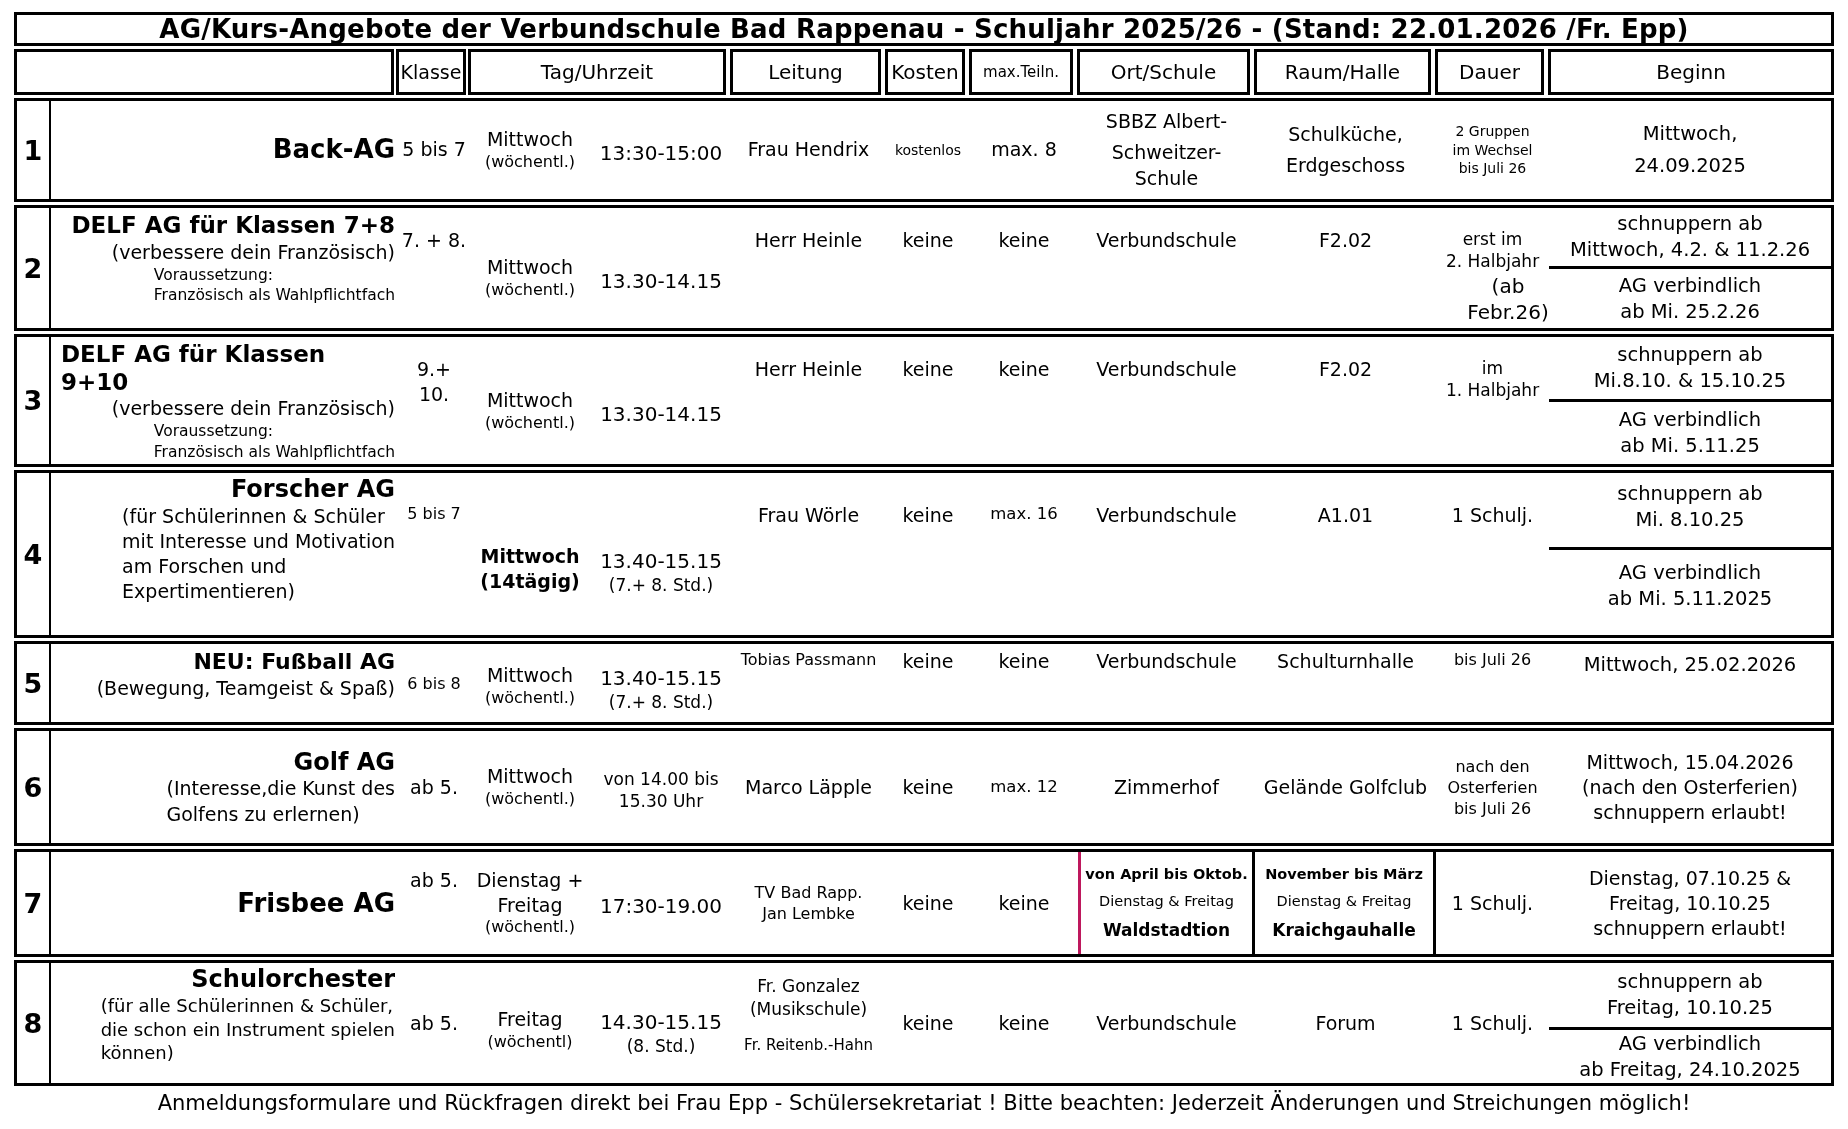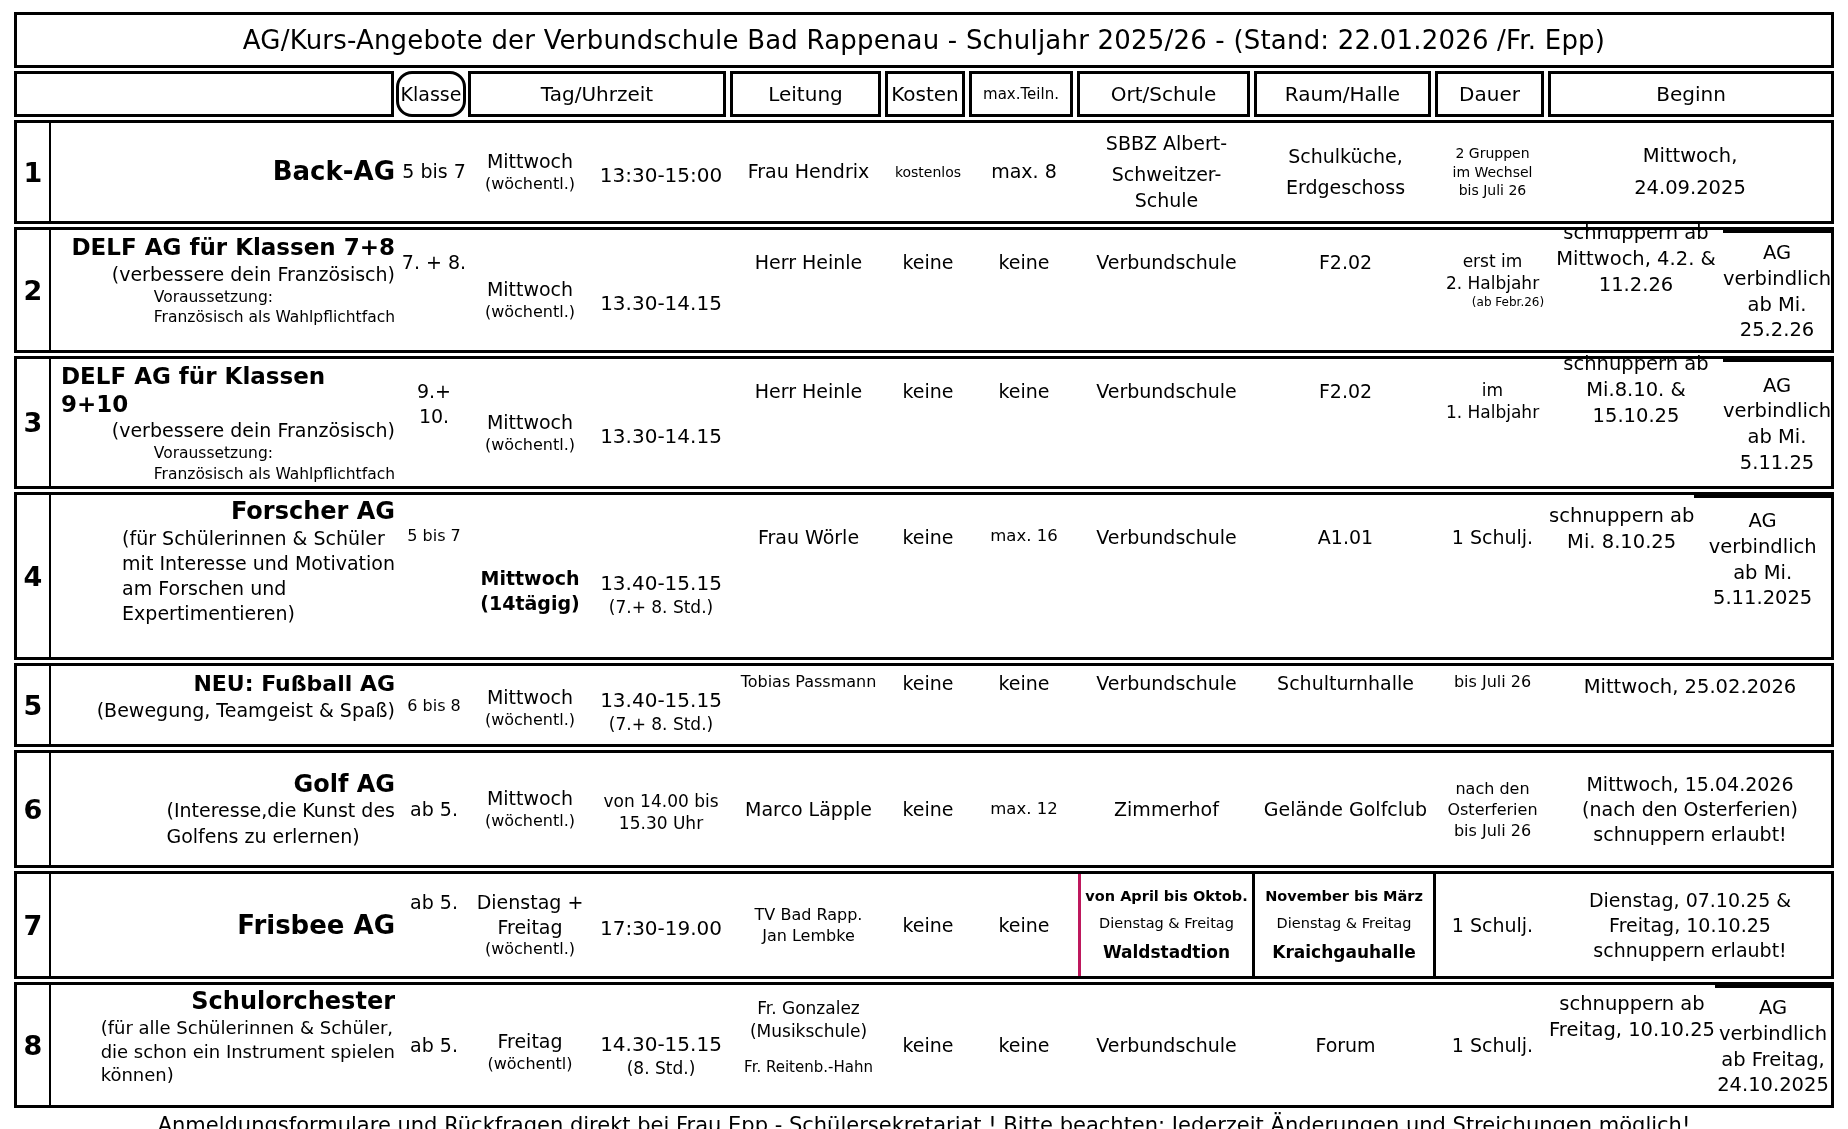--- a/index.html
+++ b/index.html
@@ -1,68 +1,68 @@
 <!DOCTYPE html>
 <html lang="de"><head>
 <meta charset="utf-8">
 <style>
   html,body{margin:0;padding:0;background:#fff;}
   body{width:1848px;height:1129px;font-family:"DejaVu Sans",sans-serif;color:#000;overflow:hidden;}
   .sheet{box-sizing:border-box;width:1848px;padding:12px 14px 0 14px;}
 
-  .titlebox{box-sizing:border-box;border:3px solid #000;height:56px;display:flex;align-items:center;justify-content:center;font-weight:normal;font-size:26px;letter-spacing:.2px;}
+  .titlebox{box-sizing:border-box;border:3px solid #000;height:34px;display:flex;align-items:center;justify-content:center;font-weight:bold;font-size:26px;letter-spacing:.2px;}
 
   
   .grid-cols{display:grid;grid-template-columns:34px 348px 70px 262px 155px 84px 108px 177px 181px 113px 1fr;}
 
   
   .header{margin-top:3px;height:46px;}
   .hcell{box-sizing:border-box;border:3px solid #000;margin:0 2px;display:flex;align-items:center;justify-content:center;font-size:20px;text-align:center;}
   .hcell.first{grid-column:1/3;margin-left:0;}
-  .hcell.klasse-h{margin:0;font-size:19px;border-radius:16px;}
+  .hcell.klasse-h{margin:0;font-size:19px;}
   .hcell.maxh{font-size:15px;}
   .hcell.last{margin-right:0;}
 
   
   .rowbox{box-sizing:border-box;border:3px solid #000;margin-top:3px;background:#fff;}
   .num{border-right:2px solid #000;display:flex;align-items:center;justify-content:center;font-size:27px;font-weight:bold;}
   .cell{display:flex;flex-direction:column;justify-content:center;align-items:center;text-align:center;font-size:19px;line-height:1.32;padding:2px;}
   .cell.name{align-items:flex-end;text-align:left;padding:2px 4px 2px 10px;}
   .ag-title{font-weight:bold;font-size:23px;line-height:1.2;}
   .desc{font-size:19px;}
   .desc-sm{font-size:15.5px;}
 
   .tagcell{display:grid;grid-template-columns:122px 1fr;padding:0;}
   .day,.time{display:flex;flex-direction:column;justify-content:center;align-items:center;text-align:center;line-height:1.3;}
   .day div:first-child{font-size:19px;}
   .day div:nth-child(2){font-size:16px;}
   .time{font-size:20px;margin-top:6px;}
   .time div:nth-child(2){font-size:17px;}
 
   .beginncell{padding:0;}
-  .bsplit{width:100%;height:100%;display:flex;flex-direction:row;}
+  .bsplit{width:100%;height:100%;display:flex;flex-direction:column;}
   .btop,.bbot{display:flex;flex-direction:column;justify-content:center;align-items:center;text-align:center;font-size:19.5px;line-height:1.32;}
   .bbot{border-top:3px solid #000;flex:1;}
   .beginn{font-size:19.5px;}
 
   
   .r1{min-height:104px;}
   .r1 .ag-title{font-size:26px;}
   .r1 .kosten{font-size:14px;}
   .r1 .ort div,.r1 .raum div{margin:3px 0;}
   .r1 .dauer{font-size:14px;}
   .r1 .beginn div{margin:3px 0;}
 
   
   .r2{min-height:126px;} .r3{min-height:128px;}
   .r2 .cell:not(.name):not(.beginncell),.r3 .cell:not(.name):not(.beginncell){justify-content:flex-start;padding-top:20px;}
   .r2 .day,.r2 .time,.r3 .day,.r3 .time{justify-content:flex-start;}
   .r2 .cell.name,.r3 .cell.name{justify-content:flex-start;padding-top:4px;}
   .r2 .dauer,.r3 .dauer{font-size:17px;}
-  .r2 .dauer div:nth-child(3){font-size:12px;margin-left:31px;}
+  .r2 .dauer div:nth-child(3){font-size:20px;margin-left:31px;}
   .r2 .btop{height:58px;} .r3 .btop{height:62px;}
 
   
   .r4{min-height:168px;}
   .r4 .cell:not(.name):not(.beginncell){justify-content:flex-start;padding-top:30px;}
   .r4 .day,.r4 .time{justify-content:flex-start;}
   .r4 .cell.name{justify-content:flex-start;padding-top:2px;}
   .r4 .ag-title{font-size:24px;}
   .r4 .day{font-weight:bold;}
   .r4 .day div:nth-child(2){font-size:19px;}

